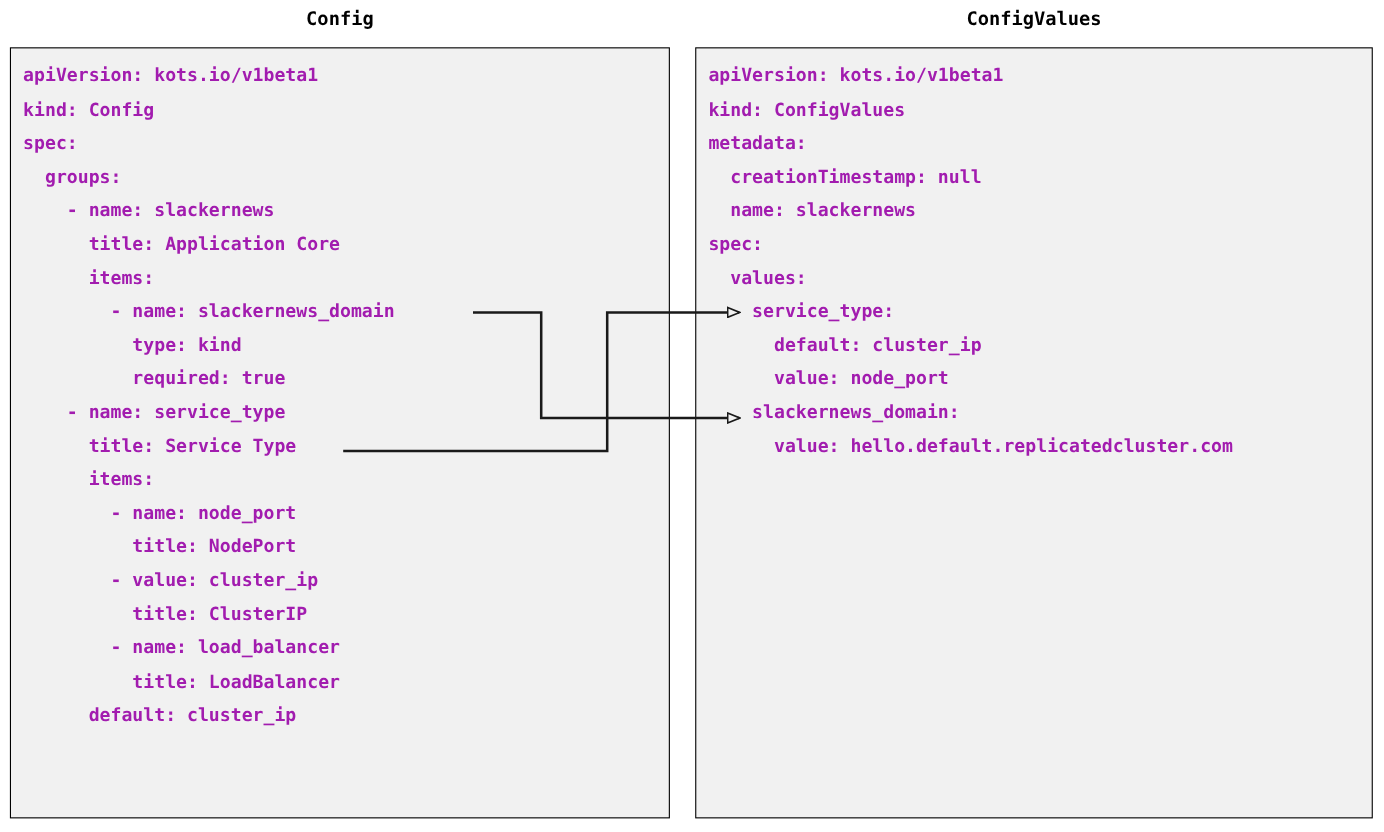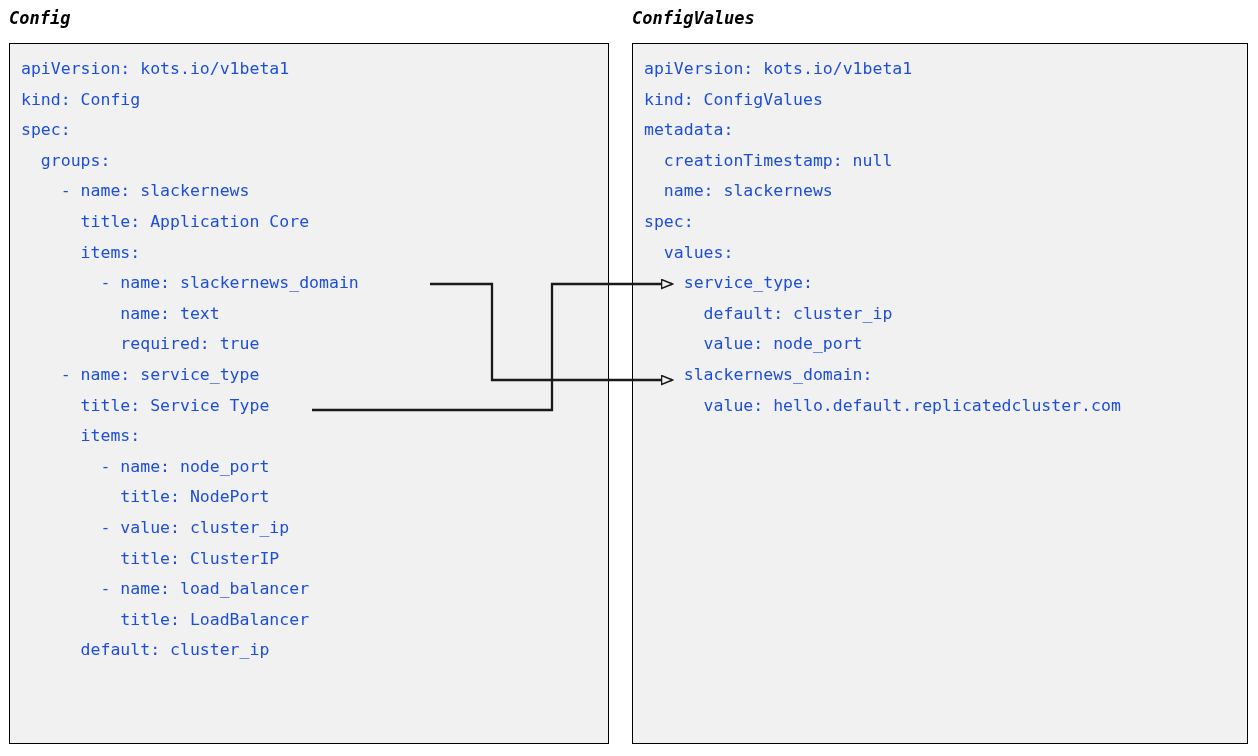--- a/index.html
+++ b/index.html
@@ -11,23 +11,23 @@
     position:relative;
   }
   #stage{position:absolute;left:0;top:0;width:1258px;height:756px;}
 
   .panel-title{
     position:absolute;
     font-family:"DejaVu Sans Mono","Liberation Mono",monospace;
     font-weight:700;
     font-size:17px;
     color:#000000;
+    text-align:center;
     white-space:pre;
     letter-spacing:0px;
-    font-style:italic;
   }
   #title-config{left:9px;top:8px;width:600px;}
   #title-configvalues{left:632px;top:8px;width:616px;}
 
   .panel{
     position:absolute;
     background:#f1f1f1;
     border:1.6px solid #000000;
     box-sizing:border-box;
   }
@@ -35,25 +35,25 @@
   #panel-configvalues{left:632px;top:43px;width:616px;height:701px;}
 
   .code{
     position:absolute;
     left:0;top:0;right:0;bottom:0;
     padding:10px 0 0 0;
     overflow:hidden;
   }
   .line{
     font-family:"DejaVu Sans Mono","Liberation Mono",monospace;
-    font-weight:400;
+    font-weight:700;
     font-size:16.5px;
     line-height:30.6px;
     height:30.6px;
-    color:#1d4ed8;
+    color:#a21caf;
     white-space:pre;
     padding-left:11px;
     letter-spacing:0px;
   }
 
   #wires{position:absolute;left:0;top:0;width:1258px;height:756px;pointer-events:none;}
 </style>
 </head>
 <body>
 
@@ -66,21 +66,21 @@
   <div class="panel" id="panel-config">
     <div class="code" id="code-left">
         <div class="line">apiVersion: kots.io/v1beta1</div>
         <div class="line">kind: Config</div>
         <div class="line">spec:</div>
         <div class="line">  groups:</div>
         <div class="line">    - name: slackernews</div>
         <div class="line">      title: Application Core</div>
         <div class="line">      items:</div>
         <div class="line">        - name: slackernews_domain</div>
-        <div class="line">          name: text</div>
+        <div class="line">          type: kind</div>
         <div class="line">          required: true</div>
         <div class="line">    - name: service_type</div>
         <div class="line">      title: Service Type</div>
         <div class="line">      items:</div>
         <div class="line">        - name: node_port</div>
         <div class="line">          title: NodePort</div>
         <div class="line">        - value: cluster_ip</div>
         <div class="line">          title: ClusterIP</div>
         <div class="line">        - name: load_balancer</div>
         <div class="line">          title: LoadBalancer</div>

